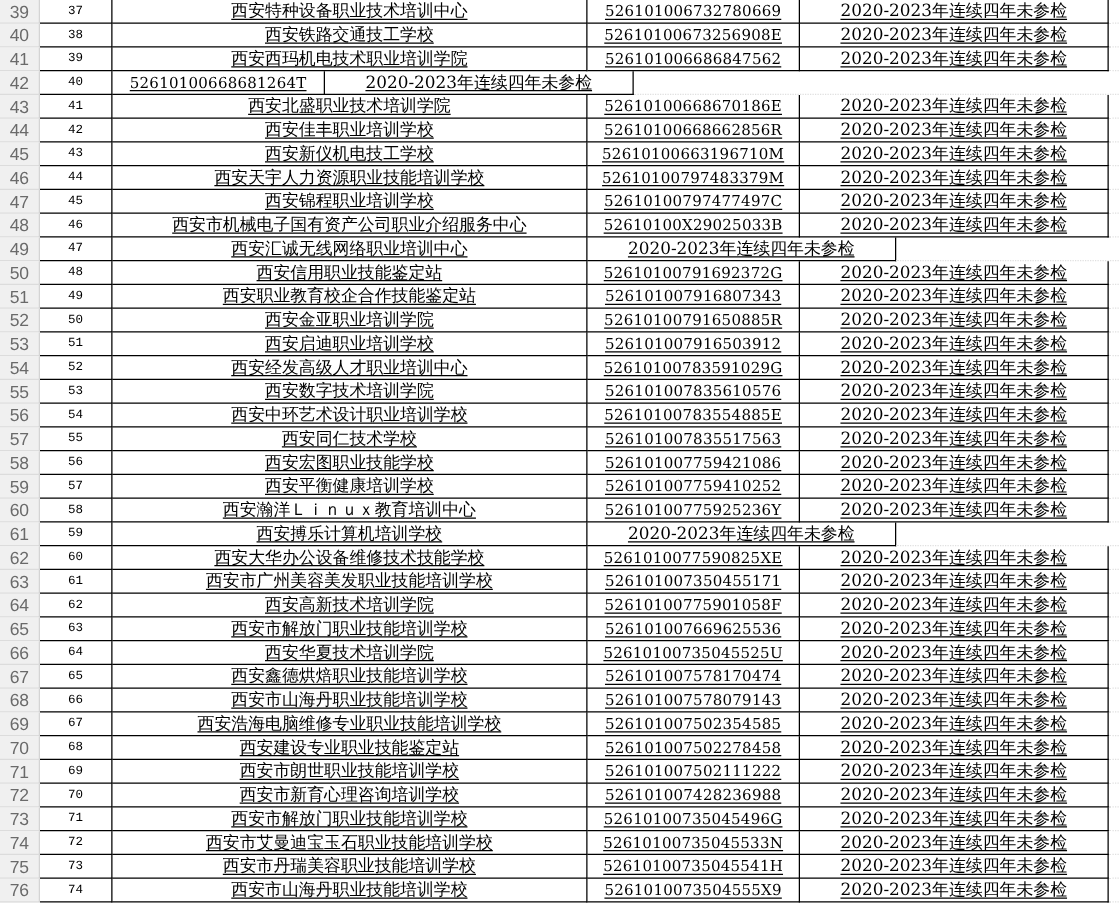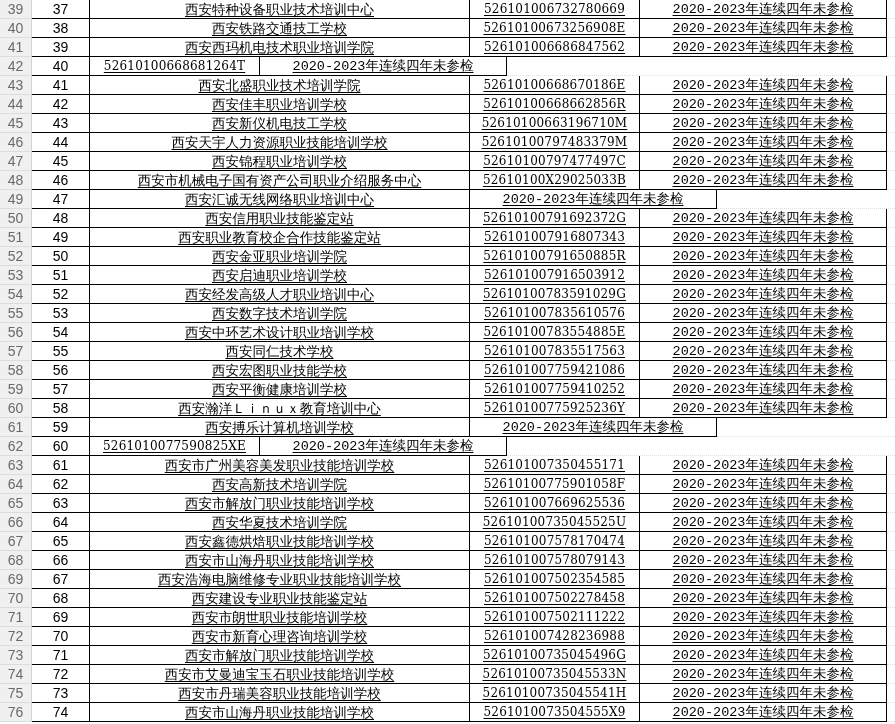--- a/index.html
+++ b/index.html
@@ -5,24 +5,24 @@
     html, body { margin: 0; padding: 0; background: #ffffff; }
     body { width: 895px; height: 724px; overflow: hidden; position: relative;
            font-family: "DejaVu Serif", "Liberation Serif", serif; }
     .sheet { position: absolute; left: 0; top: 0; width: 895px; border-radius: 18px; }
     .row { display: flex; height: 19px; line-height: 19px; }
     .rh { width: 32px; background: #f0f0f0; color: #6a6a6a; font-family: "Liberation Sans", sans-serif;
           font-size: 14px; text-align: center; border-right: 1px solid #d4d4d4;
           border-bottom: 1px solid #dcdcdc; box-sizing: border-box; }
     .cell { box-sizing: border-box; border-right: 1px solid #000; border-bottom: 1px solid #000;
             text-align: center; white-space: nowrap; overflow: hidden; font-size: 13.5px; color: #000; }
-    .c-seq { width: 58px; font-family: Liberation Sans, sans-serif; font-size: 14px; }
+    .c-seq { width: 58px; font-family: Liberation Mono, monospace; font-size: 10px; }
     .c-name { width: 380px; }
     .c-code { width: 170px; font-family: "DejaVu Serif", serif; font-size: 12px; letter-spacing: 0.2px; }
-    .c-status { width: 247px; font-family: Liberation Mono, monospace; }
+    .c-status { width: 247px; }
     .u { text-decoration: underline; text-underline-offset: 2px; }
     .tail { flex: 1; border-bottom: 1px dotted #e0e0e0; }
   </style>
 </head>
 <body>
 
 <div class="sheet" id="grid">
   <div class="row">
     <div class="rh">39</div>
     <div class="cell c-seq">37</div>
@@ -223,20 +223,21 @@
     <div class="rh">61</div>
     <div class="cell c-seq">59</div>
     <div class="cell c-name"><span class="u">西安搏乐计算机培训学校</span></div>
     <div class="cell c-status"><span class="u">2020-2023年连续四年未参检</span></div>
     <div class="tail"></div>
   </div>
 
   <div class="row">
     <div class="rh">62</div>
     <div class="cell c-seq">60</div>
+    <div class="cell c-name"><span class="u">西安大华办公设备维修技术技能学校</span></div>
     <div class="cell c-code"><span class="u">5261010077590825XE</span></div>
     <div class="cell c-status"><span class="u">2020-2023年连续四年未参检</span></div>
     <div class="tail"></div>
   </div>
 
   <div class="row">
     <div class="rh">63</div>
     <div class="cell c-seq">61</div>
     <div class="cell c-name"><span class="u">西安市广州美容美发职业技能培训学校</span></div>
     <div class="cell c-code"><span class="u">526101007350455171</span></div>

